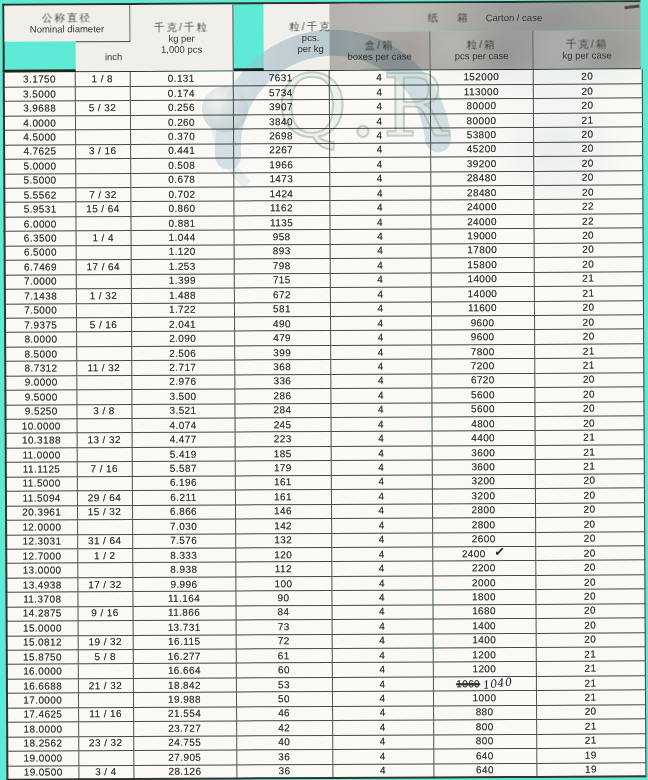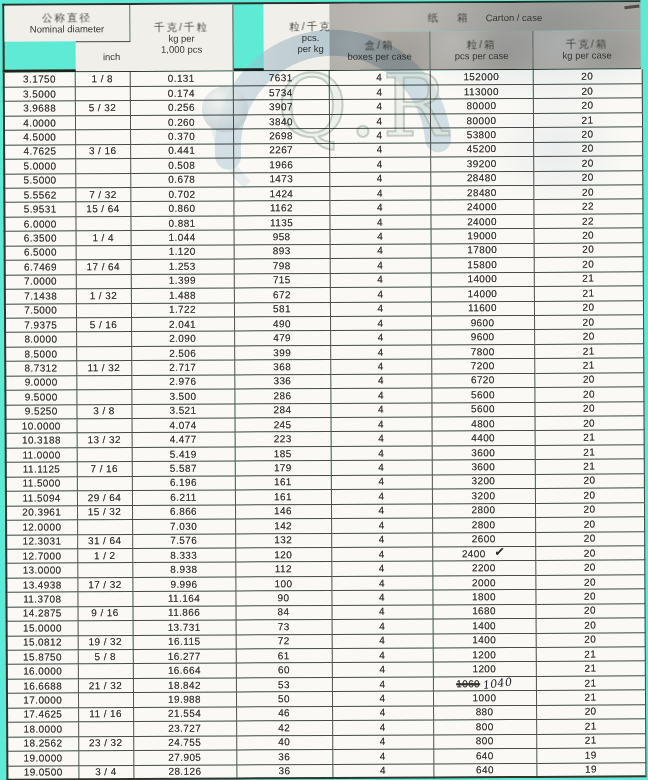--- a/index.html
+++ b/index.html
@@ -30,21 +30,21 @@
     text-align:center;line-height:11px;
     background:#f1efe9;
   }
   .hcell .zh{
     font-size:10.5px;letter-spacing:2px;color:#2c2b26;
     filter:blur(0.7px);opacity:.85;white-space:nowrap;
   }
   .hcell .en{font-size:9.5px;color:#3a3934;white-space:nowrap;}
   .h-nominal{left:0;top:0;width:126px;height:36px;border-right:1px solid #4a4943;}
   .h-mm{left:0;top:36px;width:71px;height:30px;border-top:1px solid #4a4943;border-right:1px solid #4a4943;}
-  .h-inch{left:71px;top:36px;width:78px;height:30px;border-top:1px solid #4a4943;border-right:6px solid #f97316;}
+  .h-inch{left:71px;top:36px;width:78px;height:30px;border-top:1px solid #4a4943;border-right:2px solid #f97316;}
   .h-kg1000{left:126px;top:0;width:103px;height:66px;border-right:1px solid #4a4943;}
   .h-pcskg{left:239px;top:0;width:96px;height:66px;border-right:2px solid #f97316;margin-left:20px;}
   .gray{
     background:
       radial-gradient(circle at 22% 30%, rgba(255,255,255,.16), transparent 45%),
       radial-gradient(circle at 72% 65%, rgba(70,70,66,.14), transparent 55%),
       #b0ada7;
   }
   .h-carton{left:325px;top:0;width:311px;height:28px;flex-direction:row;gap:10px;}
   .h-boxes{left:325px;top:28px;width:101px;height:38px;border-right:1px solid #54534d;}

